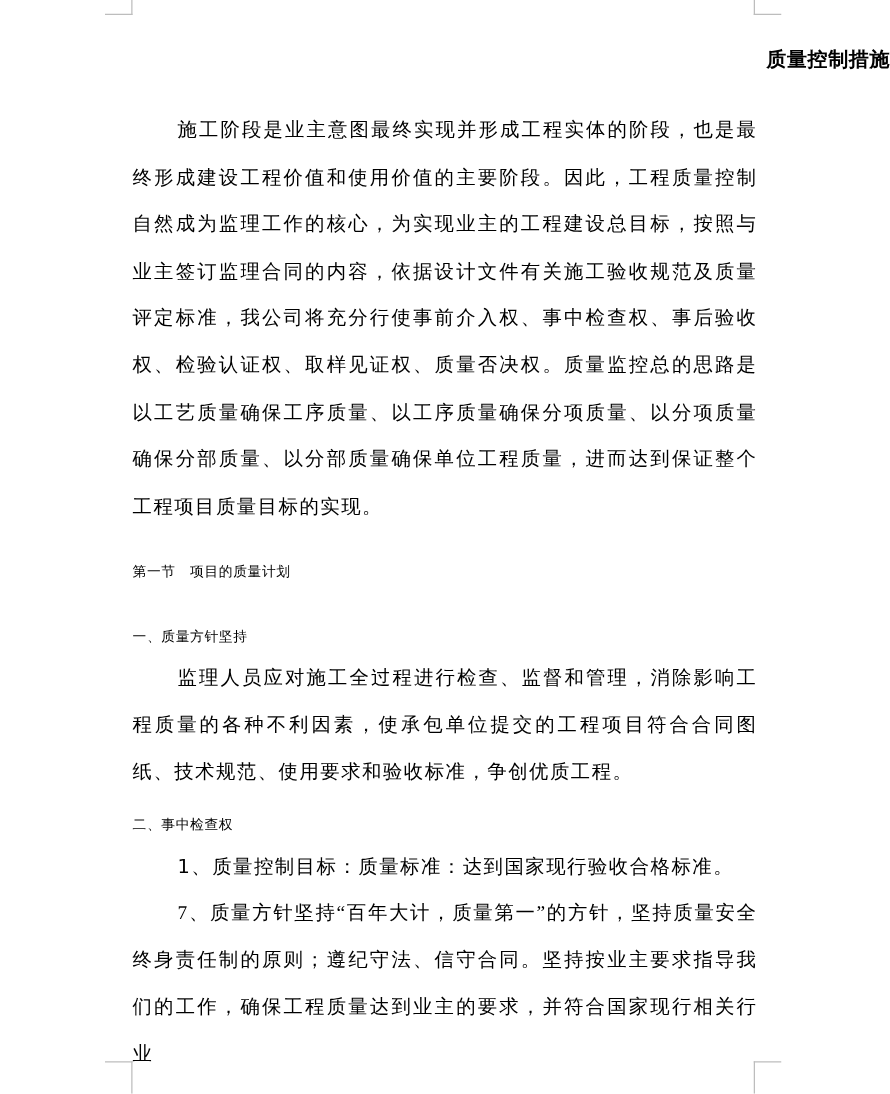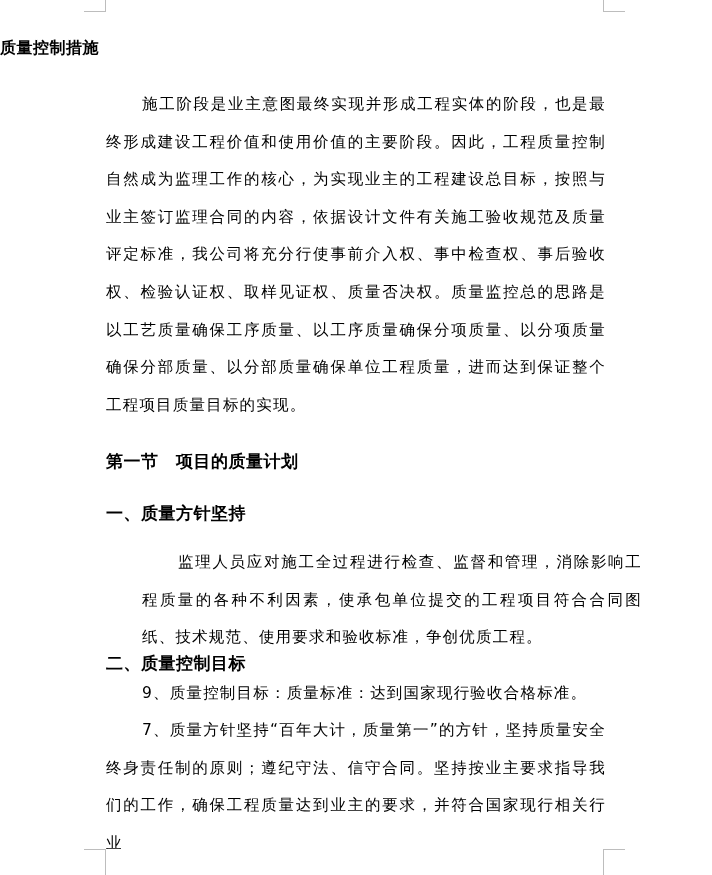--- a/index.html
+++ b/index.html
@@ -3,32 +3,33 @@
   <meta charset="utf-8">
   <style>
     html, body { margin: 0; padding: 0; background: #ffffff; }
     body {
       width: 712px; height: 875px; position: relative; overflow: hidden;
       font-family: "DejaVu Sans", "Liberation Sans", sans-serif;
       color: #000;
     }
     .corner { position: absolute; background: #bdbdbd; }
     .page-title {
-      position: absolute; top: 38px; left: 0; width: 712px; text-align: left;
+      position: absolute; top: 38px; left: 0; width: 712px; text-align: right;
       font-size: 16px; font-weight: bold; letter-spacing: 0.5px;
     }
     .body-block { position: absolute; left: 106px; width: 500px; }
     .para {
       font-size: 15.5px; line-height: 37.6px; margin: 0;
       text-align: justify; text-align-last: left; letter-spacing: 1.2px;
       word-break: break-all;
+      font-family: Liberation Serif, serif;
     }
     .indent { text-indent: 36px; }
     .heading {
-      font-size: 17px; font-weight: bold; margin: 0; letter-spacing: 0.5px;
+      font-size: 11px; font-weight: normal; margin: 0; letter-spacing: 0.5px;
       position: absolute; left: 106px; white-space: pre;
     }
     .item {
       position: absolute; left: 142px; width: 464px;
       font-size: 15.5px; margin: 0; letter-spacing: 1.2px;
     }
   </style>
 </head>
 <body>
 
@@ -44,23 +45,23 @@
 <div class="page-title">质量控制措施</div>
 
 <div class="body-block" style="top:86px;">
   <p class="para indent">施工阶段是业主意图最终实现并形成工程实体的阶段，也是最终形成建设工程价值和使用价值的主要阶段。因此，工程质量控制自然成为监理工作的核心，为实现业主的工程建设总目标，按照与业主签订监理合同的内容，依据设计文件有关施工验收规范及质量评定标准，我公司将充分行使事前介入权、事中检查权、事后验收权、检验认证权、取样见证权、质量否决权。质量监控总的思路是以工艺质量确保工序质量、以工序质量确保分项质量、以分项质量确保分部质量、以分部质量确保单位工程质量，进而达到保证整个工程项目质量目标的实现。</p>
 </div>
 
 <div class="heading" style="top:450px;">第一节　项目的质量计划</div>
 
 <div class="heading" style="top:502px;">一、质量方针坚持</div>
 
-<div class="body-block" style="top:544px;margin-left:36px;">
+<div class="body-block" style="top:524px;">
   <p class="para indent">监理人员应对施工全过程进行检查、监督和管理，消除影响工程质量的各种不利因素，使承包单位提交的工程项目符合合同图纸、技术规范、使用要求和验收标准，争创优质工程。</p>
 </div>
 
-<div class="heading" style="top:652px;">二、质量控制目标</div>
+<div class="heading" style="top:652px;">二、事中检查权</div>
 
-<div class="item" style="top:683px;">9、质量控制目标：质量标准：达到国家现行验收合格标准。</div>
+<div class="item" style="top:683px;">1、质量控制目标：质量标准：达到国家现行验收合格标准。</div>
 
 <div class="body-block" style="top:712px;">
   <p class="para indent">7、质量方针坚持“百年大计，质量第一”的方针，坚持质量安全终身责任制的原则；遵纪守法、信守合同。坚持按业主要求指导我们的工作，确保工程质量达到业主的要求，并符合国家现行相关行业</p>
 </div>
 
 </body></html>

